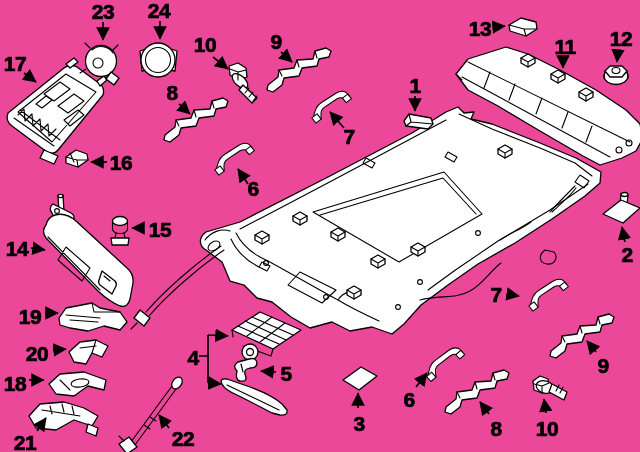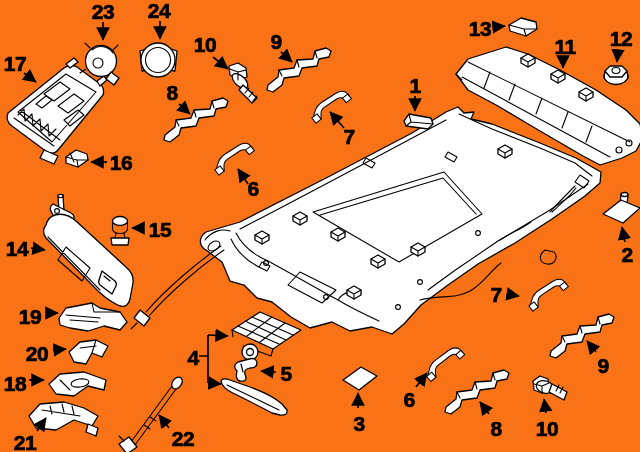--- a/index.html
+++ b/index.html
@@ -1,16 +1,16 @@
 <!DOCTYPE html>
 <html><head>
 <meta charset="utf-8">
 <style>
   html,body{margin:0;padding:0;background:#ffffff;}
-  .stage{width:640px;height:452px;background:#f97316;overflow:hidden;}
+  .stage{width:640px;height:452px;background:#ec4899;overflow:hidden;}
   svg{display:block;}
   .part{fill:#ffffff;stroke:#000000;stroke-width:1.3;stroke-linejoin:round;stroke-linecap:round;}
   .detail{fill:none;stroke:#000000;stroke-width:1.1;stroke-linejoin:round;stroke-linecap:round;}
   .arrow{fill:none;stroke:#000000;stroke-width:1.7;marker-end:url(#ah);}
   .bline{fill:none;stroke:#000000;stroke-width:1.7;}
   .lbl{font-family:"Liberation Sans",sans-serif;font-weight:900;font-size:21px;fill:#000000;stroke:#000000;stroke-width:0.7;text-anchor:middle;letter-spacing:-0.5px;}
 </style>
 </head>
 <body>
 

